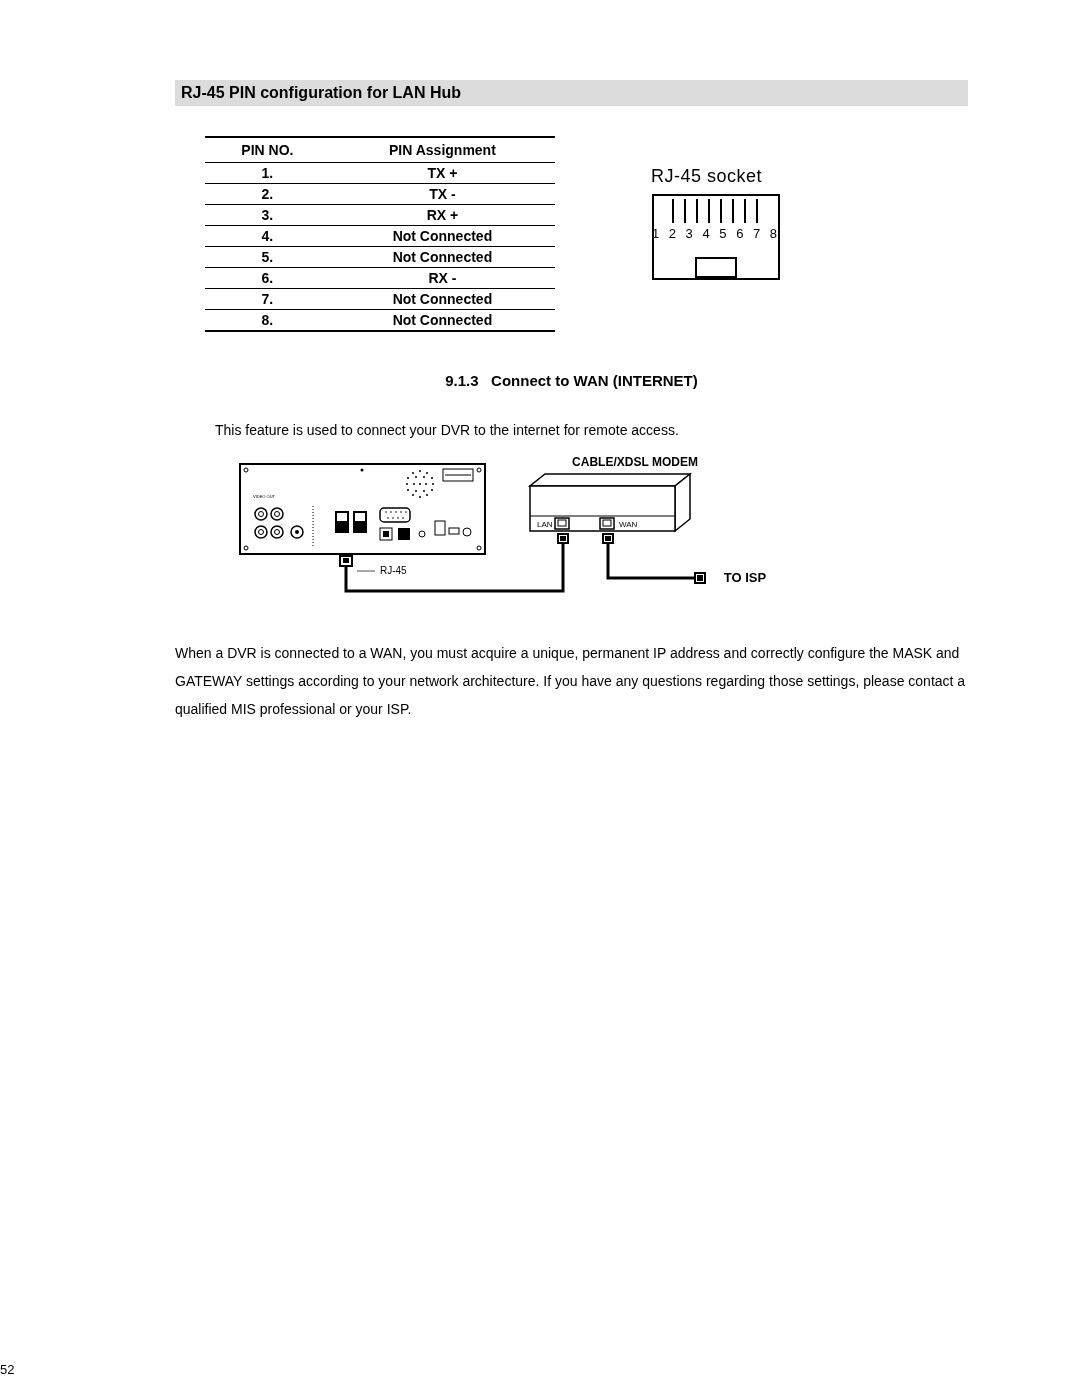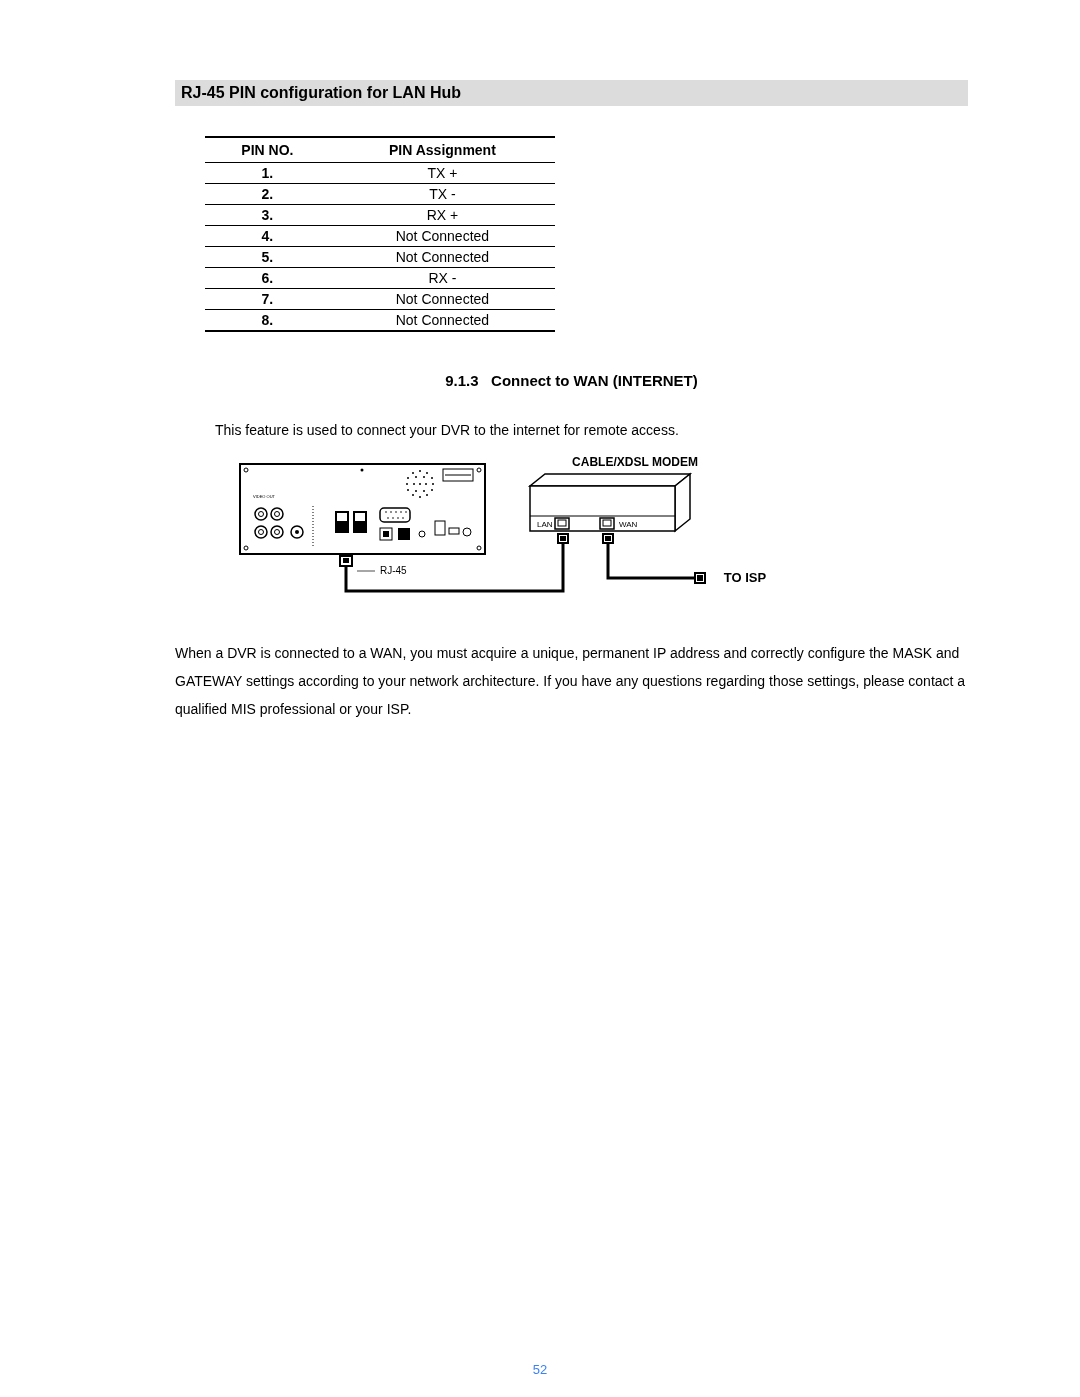--- a/index.html
+++ b/index.html
@@ -42,21 +42,21 @@
     font-size: 14px;
   }
   .pin-table td {
     text-align: center;
     border-bottom: 1px solid #000;
     padding: 2px 8px;
     font-size: 14px;
     font-weight: bold;
   }
   .pin-table td.assign {
-    font-weight: normal;
+    font-weight: bold;
   }
   .pin-table tr:last-child td {
     border-bottom: 2px solid #000;
   }
   .socket-block {
     margin-left: 40px;
     margin-top: 30px;
   }
   .socket-label {
     font-size: 18px;
@@ -85,23 +85,23 @@
     font-weight: normal;
     font-size: 14px;
     line-height: 2.0;
     margin-top: 25px;
   }
   .page-num {
     position: absolute;
     bottom: 20px;
     left: 0;
     right: 0;
-    text-align: center;
+    text-align: left;
     font-size: 13px;
-    color: #3b82f6;
+    color: #000000;
   }
 </style>
 </head>
 <body>
 
 <div class="page">
 
   <div class="section-title">RJ-45 PIN configuration for LAN Hub</div>
 
   <div class="top-row">
@@ -141,20 +141,38 @@
             <td>7.</td>
             <td class="assign">Not Connected</td>
           </tr>
         <tr>
             <td>8.</td>
             <td class="assign">Not Connected</td>
           </tr>
       </tbody>
     </table>
 
+    <div class="socket-block">
+      <div class="socket-label">RJ-45 socket</div>
+      <svg class="socket-svg" width="130" height="88" viewBox="0 0 130 88">
+        <rect x="2" y="2" width="126" height="84" fill="none" stroke="#000" stroke-width="2"></rect>
+
+        <line x1="22" y1="6" x2="22" y2="30" stroke="#000" stroke-width="2"></line>
+        <line x1="34" y1="6" x2="34" y2="30" stroke="#000" stroke-width="2"></line>
+        <line x1="46" y1="6" x2="46" y2="30" stroke="#000" stroke-width="2"></line>
+        <line x1="58" y1="6" x2="58" y2="30" stroke="#000" stroke-width="2"></line>
+        <line x1="70" y1="6" x2="70" y2="30" stroke="#000" stroke-width="2"></line>
+        <line x1="82" y1="6" x2="82" y2="30" stroke="#000" stroke-width="2"></line>
+        <line x1="94" y1="6" x2="94" y2="30" stroke="#000" stroke-width="2"></line>
+        <line x1="106" y1="6" x2="106" y2="30" stroke="#000" stroke-width="2"></line>
+        <text x="65" y="45" text-anchor="middle" font-size="13" font-family="Arial" letter-spacing="3">1 2 3 4 5 6 7 8</text>
+
+        <rect x="45" y="65" width="40" height="19" fill="none" stroke="#000" stroke-width="2"></rect>
+      </svg>
+    </div>
   </div>
 
   <div class="subsection-title">
     <span>9.1.3</span>&nbsp;&nbsp;&nbsp;<span>Connect to WAN (INTERNET)</span>
   </div>
 
   <div class="para">This feature is used to connect your DVR to the internet for remote access.</div>
 
   <div class="diagram-wrap">
     <svg width="560" height="155" viewBox="0 0 560 155">

